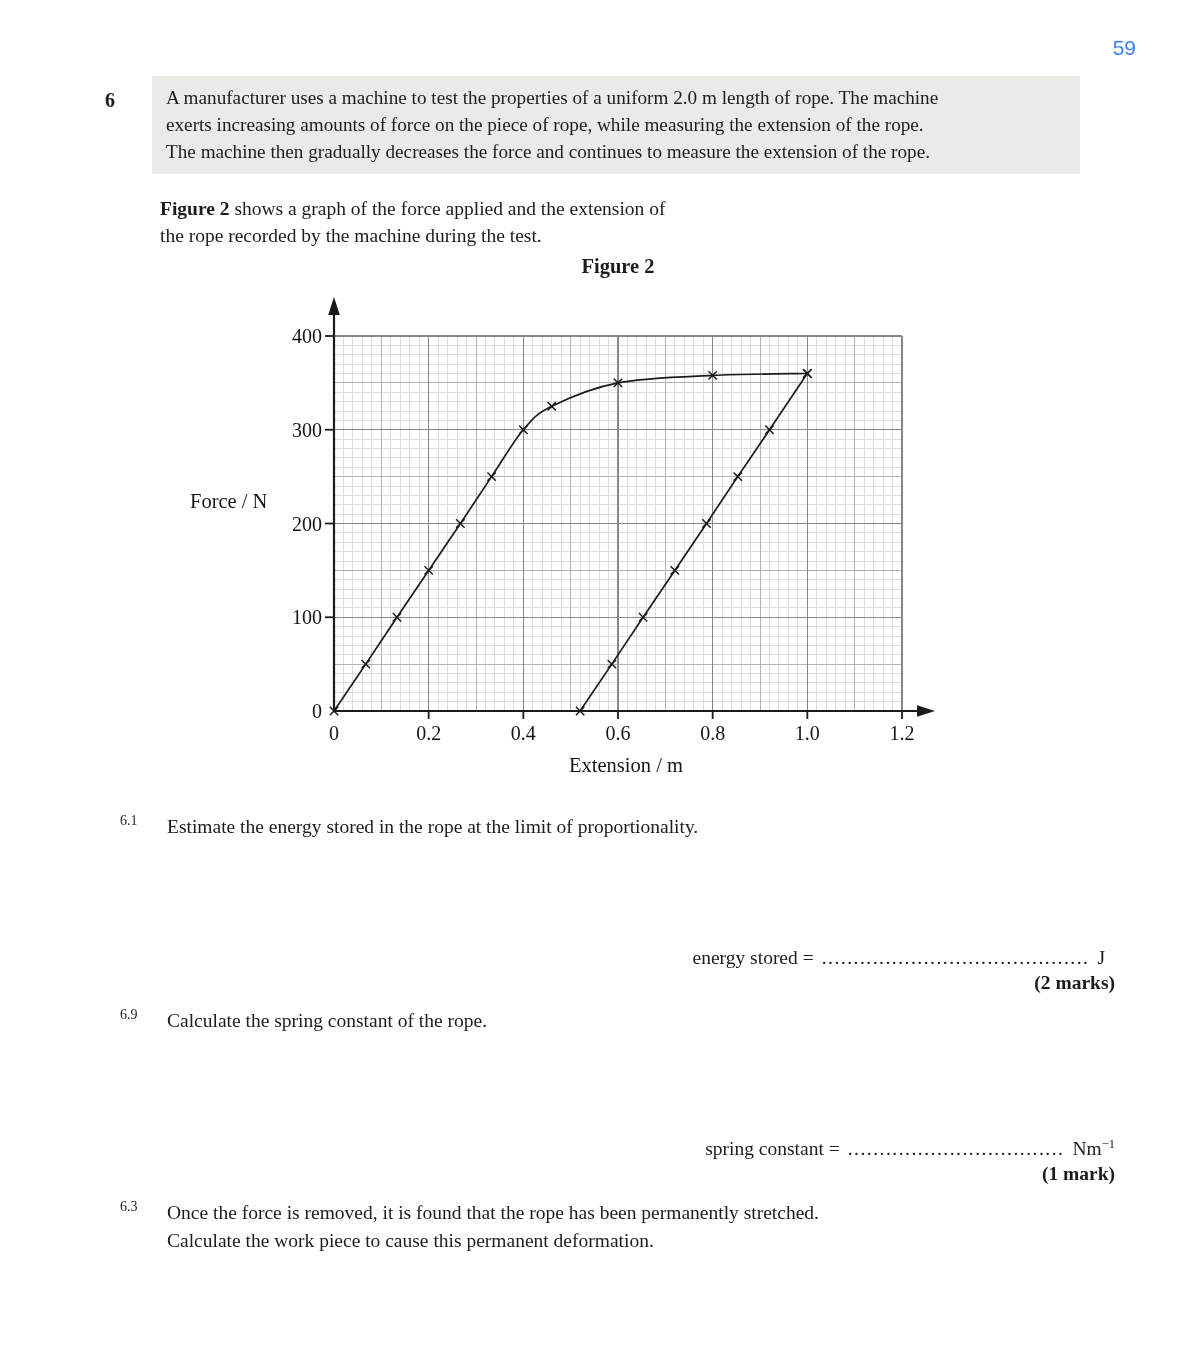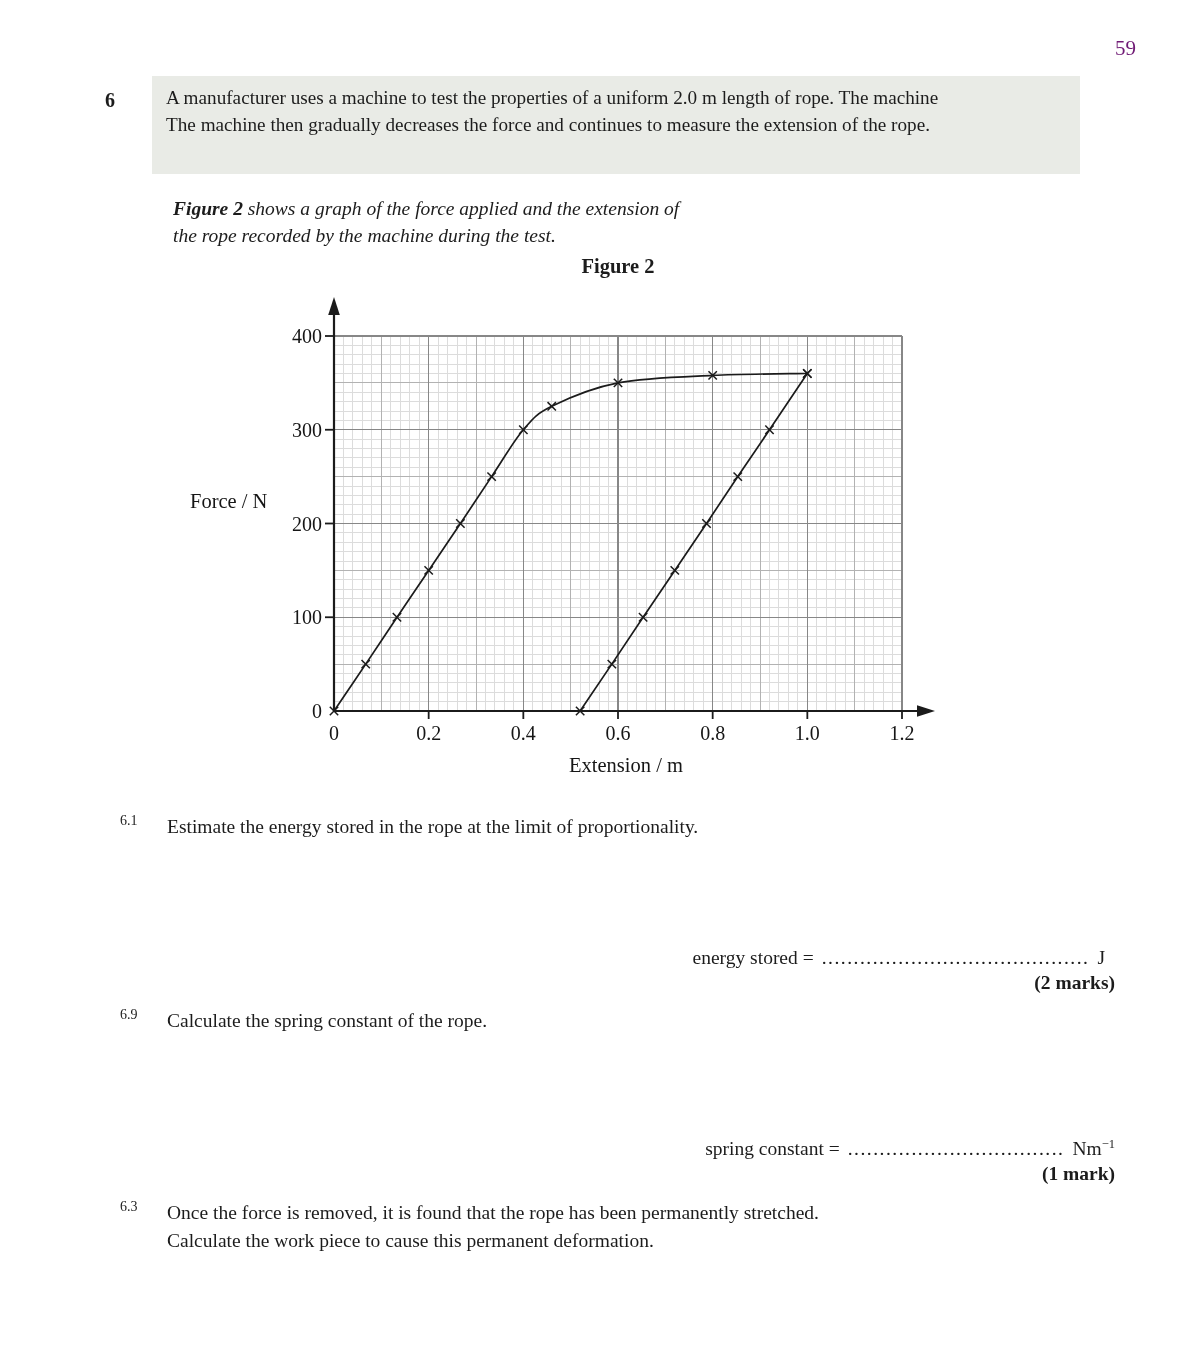--- a/index.html
+++ b/index.html
@@ -6,39 +6,39 @@
   .page{
     position:relative;
     width:1200px;height:1358px;
     background:#ffffff;
     font-family:"Liberation Serif","DejaVu Serif",serif;
     color:#1c1c1c;
     overflow:hidden;
   }
   .page-num{
     position:absolute;top:36px;right:64px;
-    font-family:Liberation Serif, serif;
-    font-size:21px;color:#701a75;
+    font-family:Liberation Sans, sans-serif;
+    font-size:21px;color:#3b82f6;
   }
   .qnum{
     position:absolute;left:105px;top:89px;
     font-size:20px;font-weight:bold;
   }
   .intro-box{
     position:absolute;left:152px;top:76px;width:928px;height:98px;
     background:#e9ebe6;box-sizing:border-box;
     padding:8px 0 12px 14px;
   }
   .intro-box .iline{
     display:block;white-space:nowrap;
     font-size:19.2px;line-height:27px;
   }
   .figref{
-    position:absolute;left:173px;top:195px;margin:0;
-    font-size:19.5px;line-height:27px;white-space:nowrap;font-style:italic;
+    position:absolute;left:160px;top:195px;margin:0;
+    font-size:19.5px;line-height:27px;white-space:nowrap;
   }
   .figtitle{
     position:absolute;left:218px;top:255px;width:800px;
     text-align:center;font-size:20.5px;font-weight:bold;
   }
   .graph-wrap{position:absolute;left:170px;top:288px;width:800px;height:500px;}
   
   .gmin{stroke:#dcdcdc;stroke-width:1;}
   .gmed{stroke:#b2b2b2;stroke-width:1;}
   .gmaj{stroke:#878787;stroke-width:1.4;}
@@ -63,20 +63,21 @@
 <body>
 
 <div class="page">
 
   <div class="page-num">59</div>
 
   <div class="qnum">6</div>
 
   <div class="intro-box">
     <span class="iline">A manufacturer uses a machine to test the properties of a uniform 2.0 m length of rope.  The machine</span>
+    <span class="iline">exerts increasing amounts of force on the piece of rope, while measuring the extension of the rope.</span>
     <span class="iline">The machine then gradually decreases the force and continues to measure the extension of the rope.</span>
   </div>
 
   <p class="figref"><strong>Figure 2</strong><span> shows a graph of the force applied and the extension of</span><br><span>the rope recorded by the machine during the test.</span></p>
 
   <div class="figtitle">Figure 2</div>
 
   <div class="graph-wrap">
     <svg id="graph-svg" width="800" height="500" viewBox="0 0 800 500">
       <g id="grid-min" shape-rendering="crispEdges">

